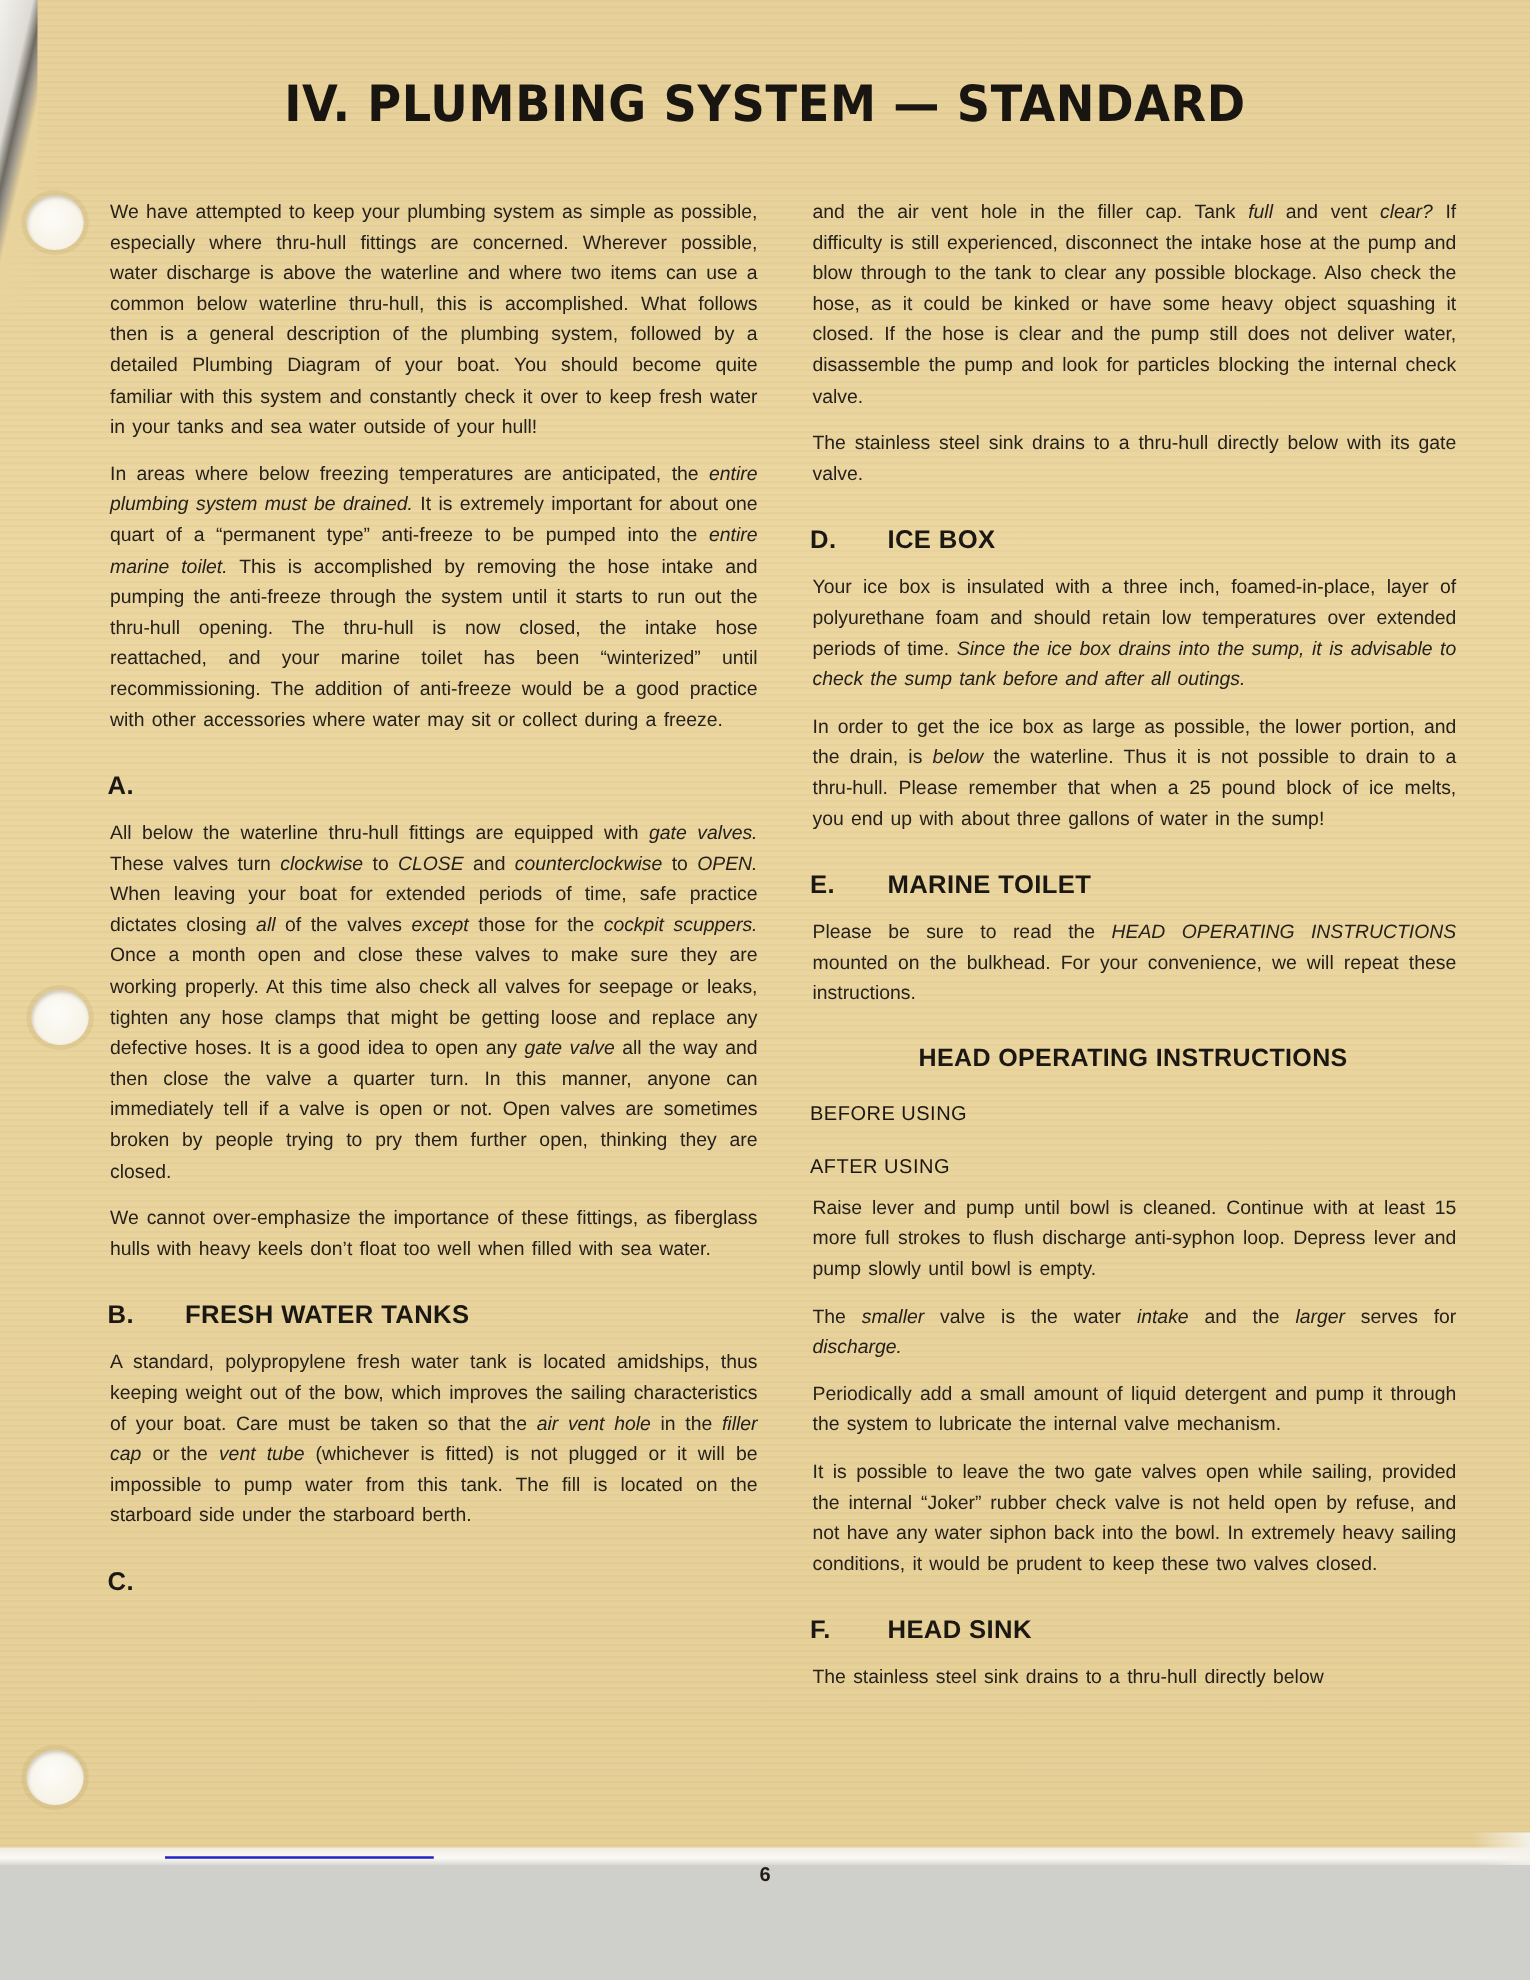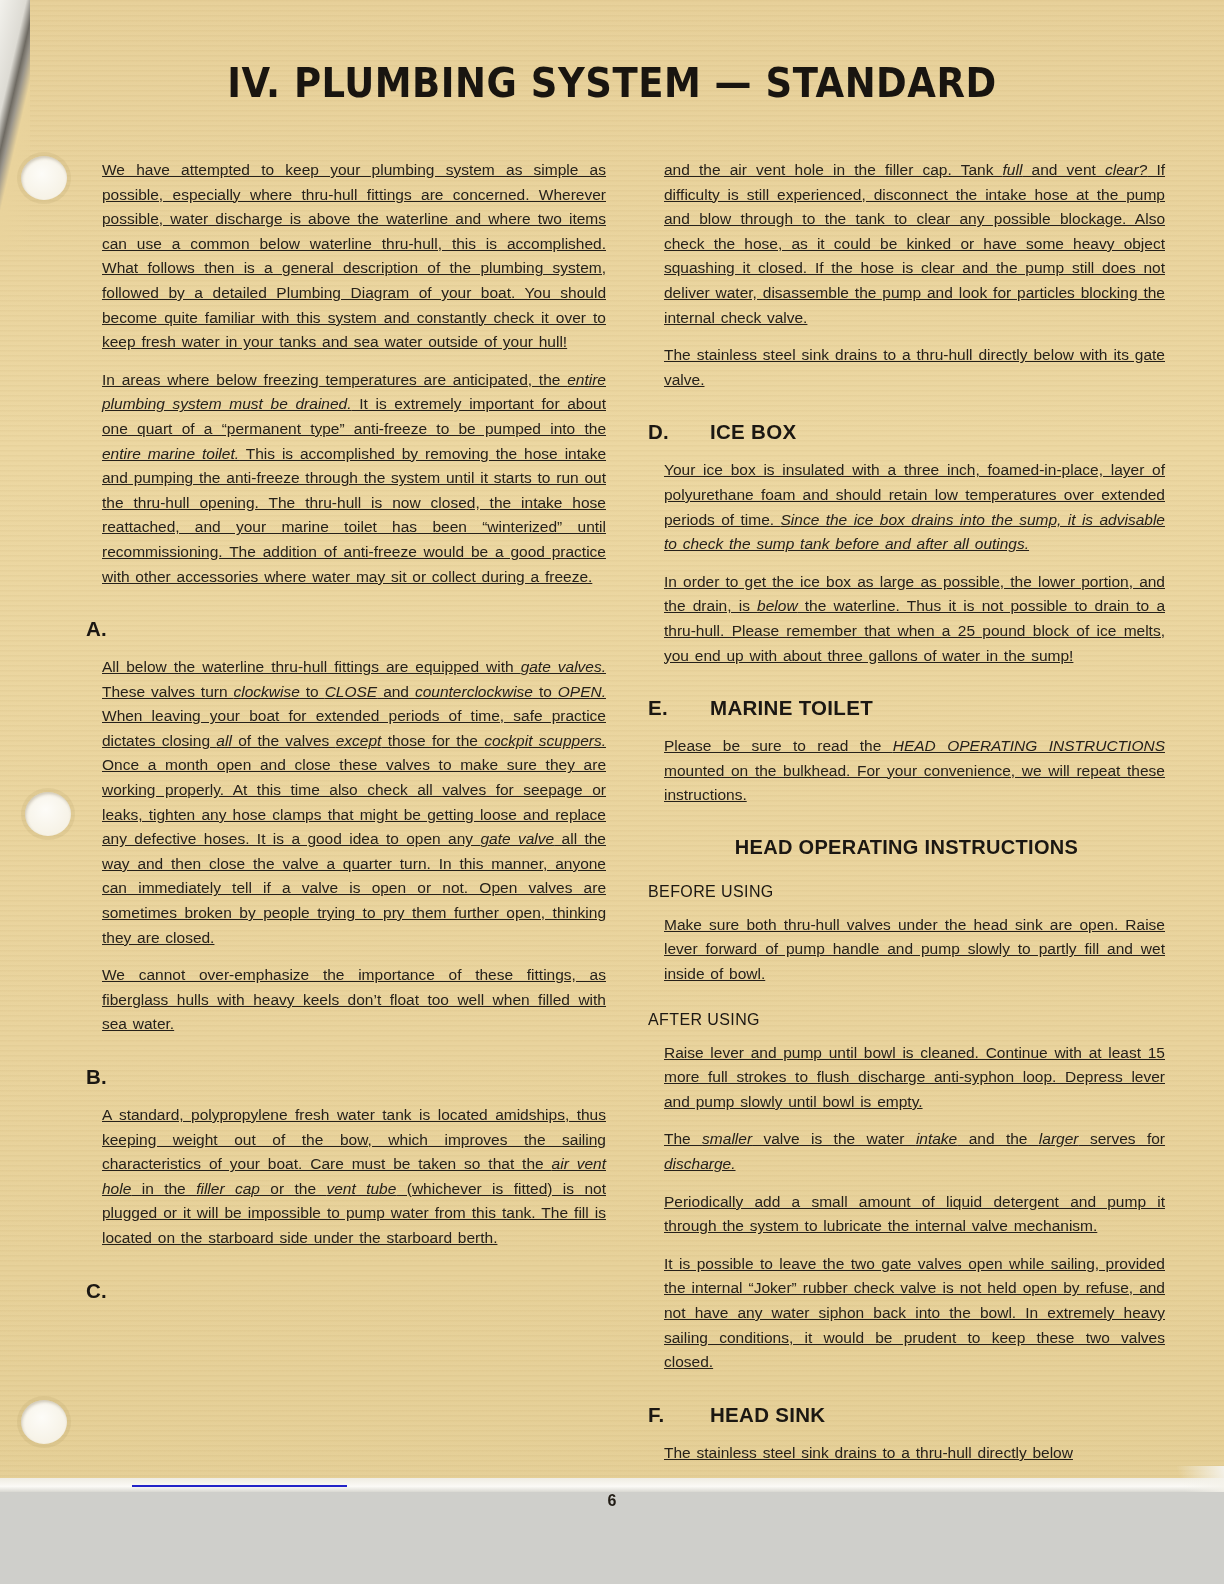--- a/index.html
+++ b/index.html
@@ -58,24 +58,23 @@
   }
 
   .col { position: absolute; top: 158px; }
   .col-left  { left: 86px;  width: 520px; }
   .col-right { left: 648px; width: 517px; }
 
   .p {
     font-size: 15.5px;
     line-height: 24.6px;
     text-align: justify;
-    margin: 0 0 13px 16px;
+    margin: 0 0 13px 2px;
     word-spacing: 1.5px;
     color: #26211a;
-    text-decoration: underline;
   }
   .p .i { font-style: italic; }
 
   .h2 {
     display: flex;
     margin: 27px 0 13px 0;
     font-weight: bold;
     font-size: 20.5px;
     letter-spacing: 0.3px;
     color: #1b1712;
@@ -122,20 +121,21 @@
   <div class="col col-left">
       <div class="p" style="margin-top: 0px;"><span class="">We have attempted to keep your plumbing system as simple as possible, especially where thru-hull fittings are concerned. Wherever possible, water discharge is above the waterline and where two items can use a common below waterline thru-hull, this is accomplished. What follows then is a general description of the plumbing system, followed by a detailed Plumbing Diagram of your boat. You should become quite familiar with this system and constantly check it over to keep fresh water in your tanks and sea water outside of your hull!</span></div>
       <div class="p"><span class="">In areas where below freezing temperatures are anticipated, the </span><span class="i">entire plumbing system must be drained.</span><span class=""> It is extremely important for about one quart of a “permanent type” anti-freeze to be pumped into the </span><span class="i">entire marine toilet.</span><span class=""> This is accomplished by removing the hose intake and pumping the anti-freeze through the system until it starts to run out the thru-hull opening. The thru-hull is now closed, the intake hose reattached, and your marine toilet has been “winterized” until recommissioning. The addition of anti-freeze would be a good practice with other accessories where water may sit or collect during a freeze.</span></div>
       <div class="h2">
         <span class="h2-letter">A.</span>
       </div>
       <div class="p"><span class="">All below the waterline thru-hull fittings are equipped with </span><span class="i">gate valves.</span><span class=""> These valves turn </span><span class="i">clockwise</span><span class=""> to </span><span class="i">CLOSE</span><span class=""> and </span><span class="i">counterclockwise</span><span class=""> to </span><span class="i">OPEN.</span><span class=""> When leaving your boat for extended periods of time, safe practice dictates closing </span><span class="i">all</span><span class=""> of the valves </span><span class="i">except</span><span class=""> those for the </span><span class="i">cockpit scuppers.</span><span class=""> Once a month open and close these valves to make sure they are working properly. At this time also check all valves for seepage or leaks, tighten any hose clamps that might be getting loose and replace any defective hoses. It is a good idea to open any </span><span class="i">gate valve</span><span class=""> all the way and then close the valve a quarter turn. In this manner, anyone can immediately tell if a valve is open or not. Open valves are sometimes broken by people trying to pry them further open, thinking they are closed.</span></div>
       <div class="p"><span class="">We cannot over-emphasize the importance of these fittings, as fiberglass hulls with heavy keels don’t float too well when filled with sea water.</span></div>
       <div class="h2">
         <span class="h2-letter">B.</span>
+        <span class="h2-title">FRESH WATER TANKS</span>
       </div>
       <div class="p"><span class="">A standard, polypropylene fresh water tank is located amidships, thus keeping weight out of the bow, which improves the sailing characteristics of your boat. Care must be taken so that the </span><span class="i">air vent hole</span><span class=""> in the </span><span class="i">filler cap</span><span class=""> or the </span><span class="i">vent tube</span><span class=""> (whichever is fitted) is not plugged or it will be impossible to pump water from this tank. The fill is located on the starboard side under the starboard berth.</span></div>
       <div class="h2">
         <span class="h2-letter">C.</span>
       </div>
     </div>
   <div class="col col-right">
       <div class="p" style="margin-top: 0px;"><span class="">and the air vent hole in the filler cap. Tank </span><span class="i">full</span><span class=""> and vent </span><span class="i">clear?</span><span class=""> If difficulty is still experienced, disconnect the intake hose at the pump and blow through to the tank to clear any possible blockage. Also check the hose, as it could be kinked or have some heavy object squashing it closed. If the hose is clear and the pump still does not deliver water, disassemble the pump and look for particles blocking the internal check valve.</span></div>
       <div class="p"><span class="">The stainless steel sink drains to a thru-hull directly below with its gate valve.</span></div>
       <div class="h2">
@@ -144,21 +144,20 @@
       </div>
       <div class="p"><span class="">Your ice box is insulated with a three inch, foamed-in-place, layer of polyurethane foam and should retain low temperatures over extended periods of time. </span><span class="i">Since the ice box drains into the sump, it is advisable to check the sump tank before and after all outings.</span></div>
       <div class="p"><span class="">In order to get the ice box as large as possible, the lower portion, and the drain, is </span><span class="i">below</span><span class=""> the waterline. Thus it is not possible to drain to a thru-hull. Please remember that when a 25 pound block of ice melts, you end up with about three gallons of water in the sump!</span></div>
       <div class="h2">
         <span class="h2-letter">E.</span>
         <span class="h2-title">MARINE TOILET</span>
       </div>
       <div class="p"><span class="">Please be sure to read the </span><span class="i">HEAD OPERATING INSTRUCTIONS</span><span class=""> mounted on the bulkhead. For your convenience, we will repeat these instructions.</span></div>
       <div class="h2c">HEAD OPERATING INSTRUCTIONS</div>
       <div class="h3">BEFORE USING</div>
-      <div class="p"><span class="">Make sure both thru-hull valves under the head sink are open. Raise lever forward of pump handle and pump slowly to partly fill and wet inside of bowl.</span></div>
       <div class="h3">AFTER USING</div>
       <div class="p"><span class="">Raise lever and pump until bowl is cleaned. Continue with at least 15 more full strokes to flush discharge anti-syphon loop. Depress lever and pump slowly until bowl is empty.</span></div>
       <div class="p"><span class="">The </span><span class="i">smaller</span><span class=""> valve is the water </span><span class="i">intake</span><span class=""> and the </span><span class="i">larger</span><span class=""> serves for </span><span class="i">discharge.</span></div>
       <div class="p"><span class="">Periodically add a small amount of liquid detergent and pump it through the system to lubricate the internal valve mechanism.</span></div>
       <div class="p"><span class="">It is possible to leave the two gate valves open while sailing, provided the internal “Joker” rubber check valve is not held open by refuse, and not have any water siphon back into the bowl. In extremely heavy sailing conditions, it would be prudent to keep these two valves closed.</span></div>
       <div class="h2">
         <span class="h2-letter">F.</span>
         <span class="h2-title">HEAD SINK</span>
       </div>
       <div class="p"><span class="">The stainless steel sink drains to a thru-hull directly below</span></div>

